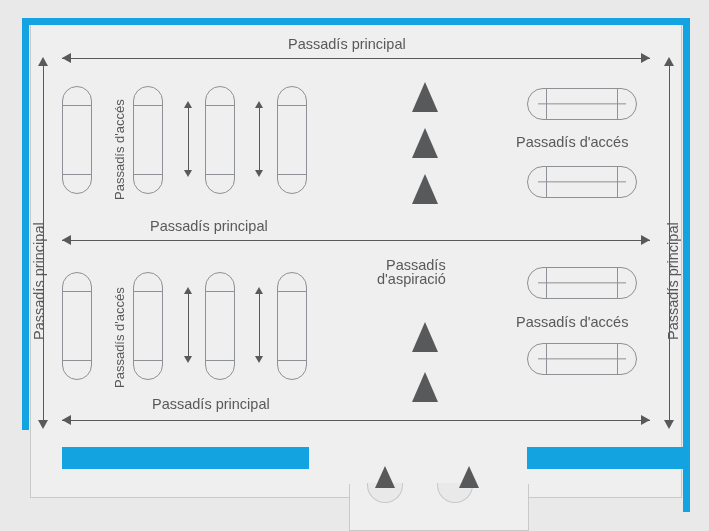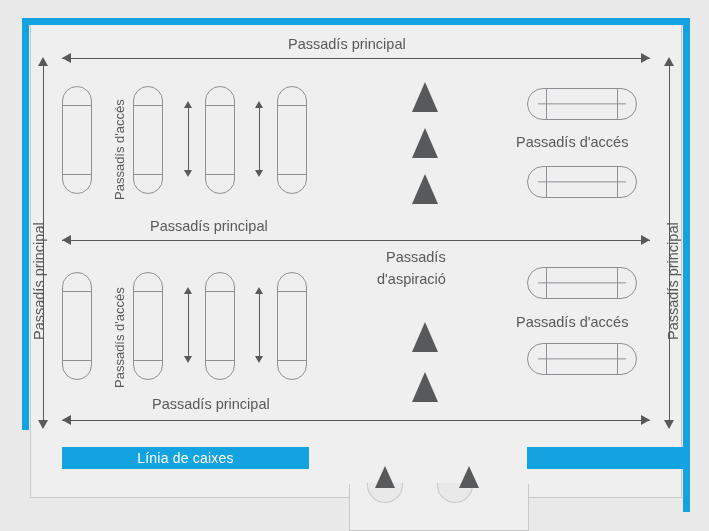--- a/index.html
+++ b/index.html
@@ -321,28 +321,27 @@
     <div class="divider-h" style="left:18px;"></div>
     <div class="divider-h" style="right:18px;"></div>
     <div class="mid-line"></div>
   </div>
   <div class="lbl" style="left:516px; top:314px;">Passadís d'accés</div>
 
   <div class="tri" style="left:412px; top:82px;"></div>
   <div class="tri" style="left:412px; top:128px;"></div>
   <div class="tri" style="left:412px; top:174px;"></div>
 
-  <div class="lbl" style="left:386px; top:249px;">Passadís</div>
+  <div class="lbl" style="left:386px; top:257px;">Passadís</div>
   <div class="lbl" style="left:377px; top:271px;">d'aspiració</div>
 
   <div class="tri" style="left:412px; top:322px;"></div>
   <div class="tri" style="left:412px; top:372px;"></div>
 
   <div class="blue-bar checkout-bar"></div>
-  <div class="checkout-label">Línia de caixes</div>
   <div class="blue-bar checkout-bar-2"></div>
 
   <div class="entry-base"></div>
   <div class="notch" style="left:367px; top:483px;"></div>
   <div class="notch" style="left:437px; top:483px;"></div>
   <div class="tri-sm" style="left:375px; top:466px;"></div>
   <div class="tri-sm" style="left:459px; top:466px;"></div>
 
 </div>
 

